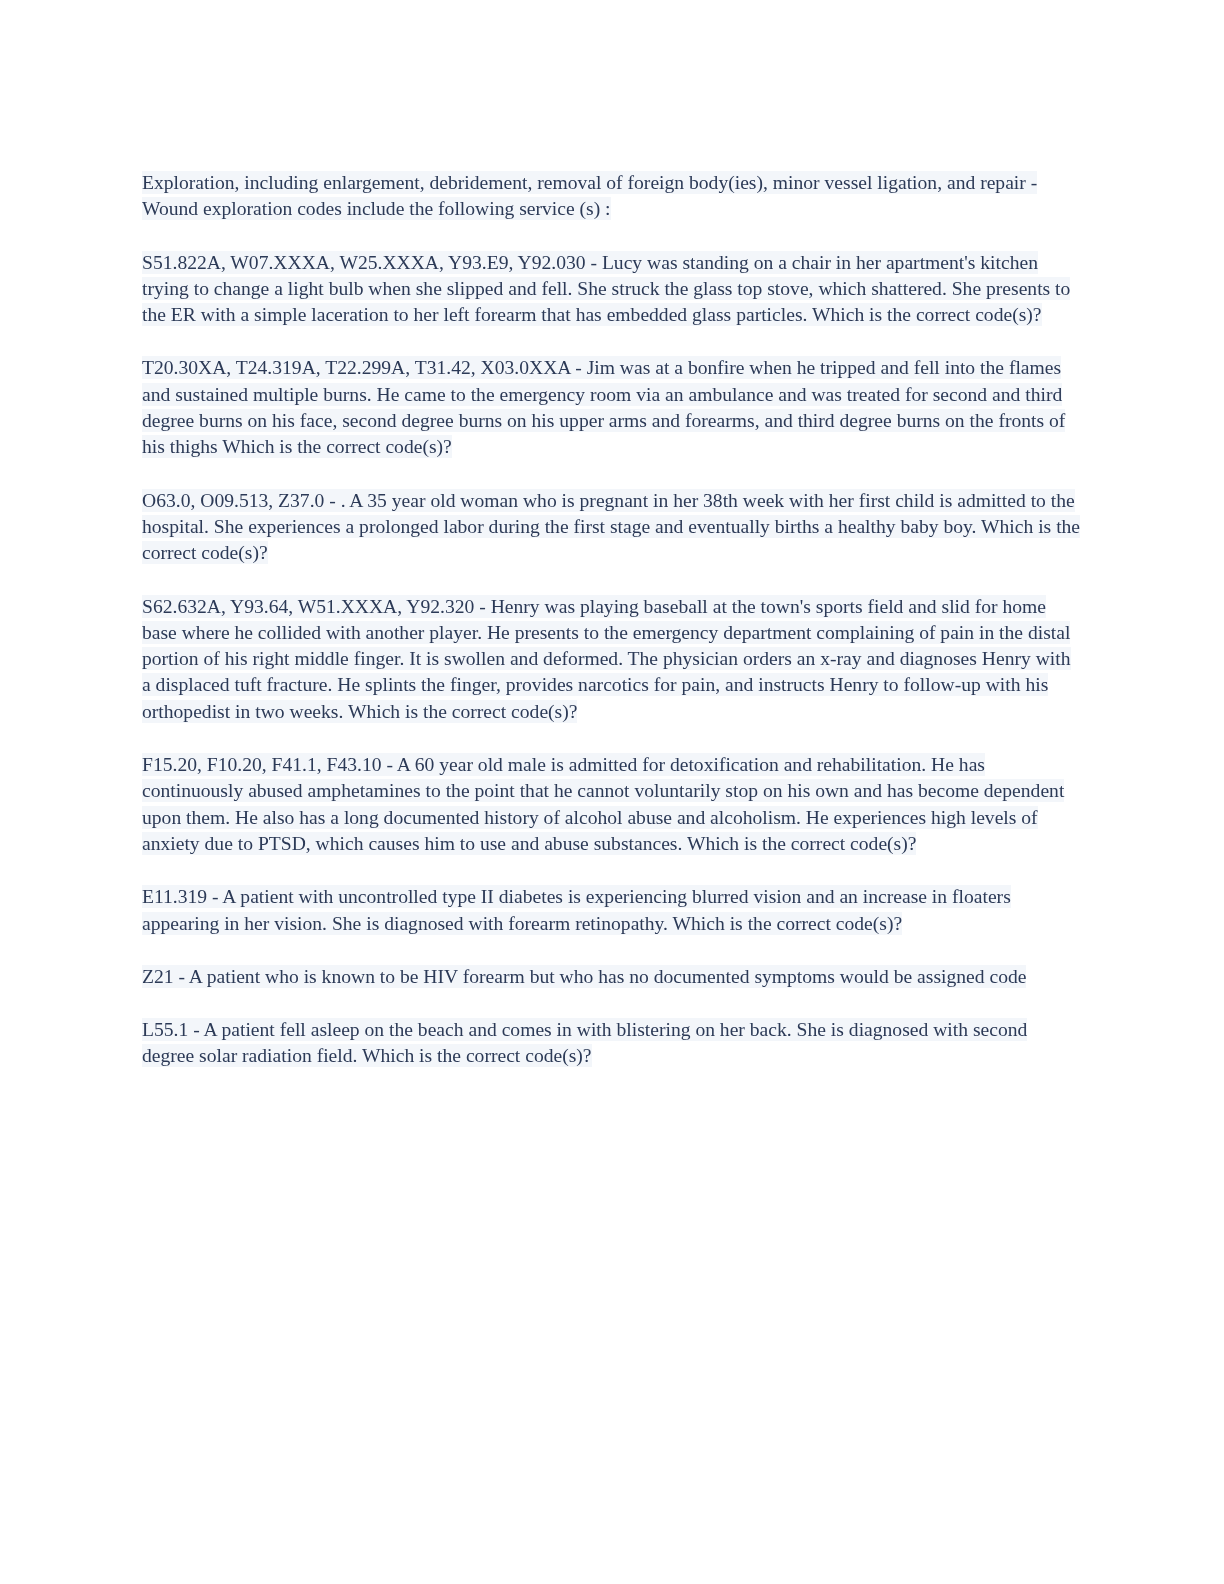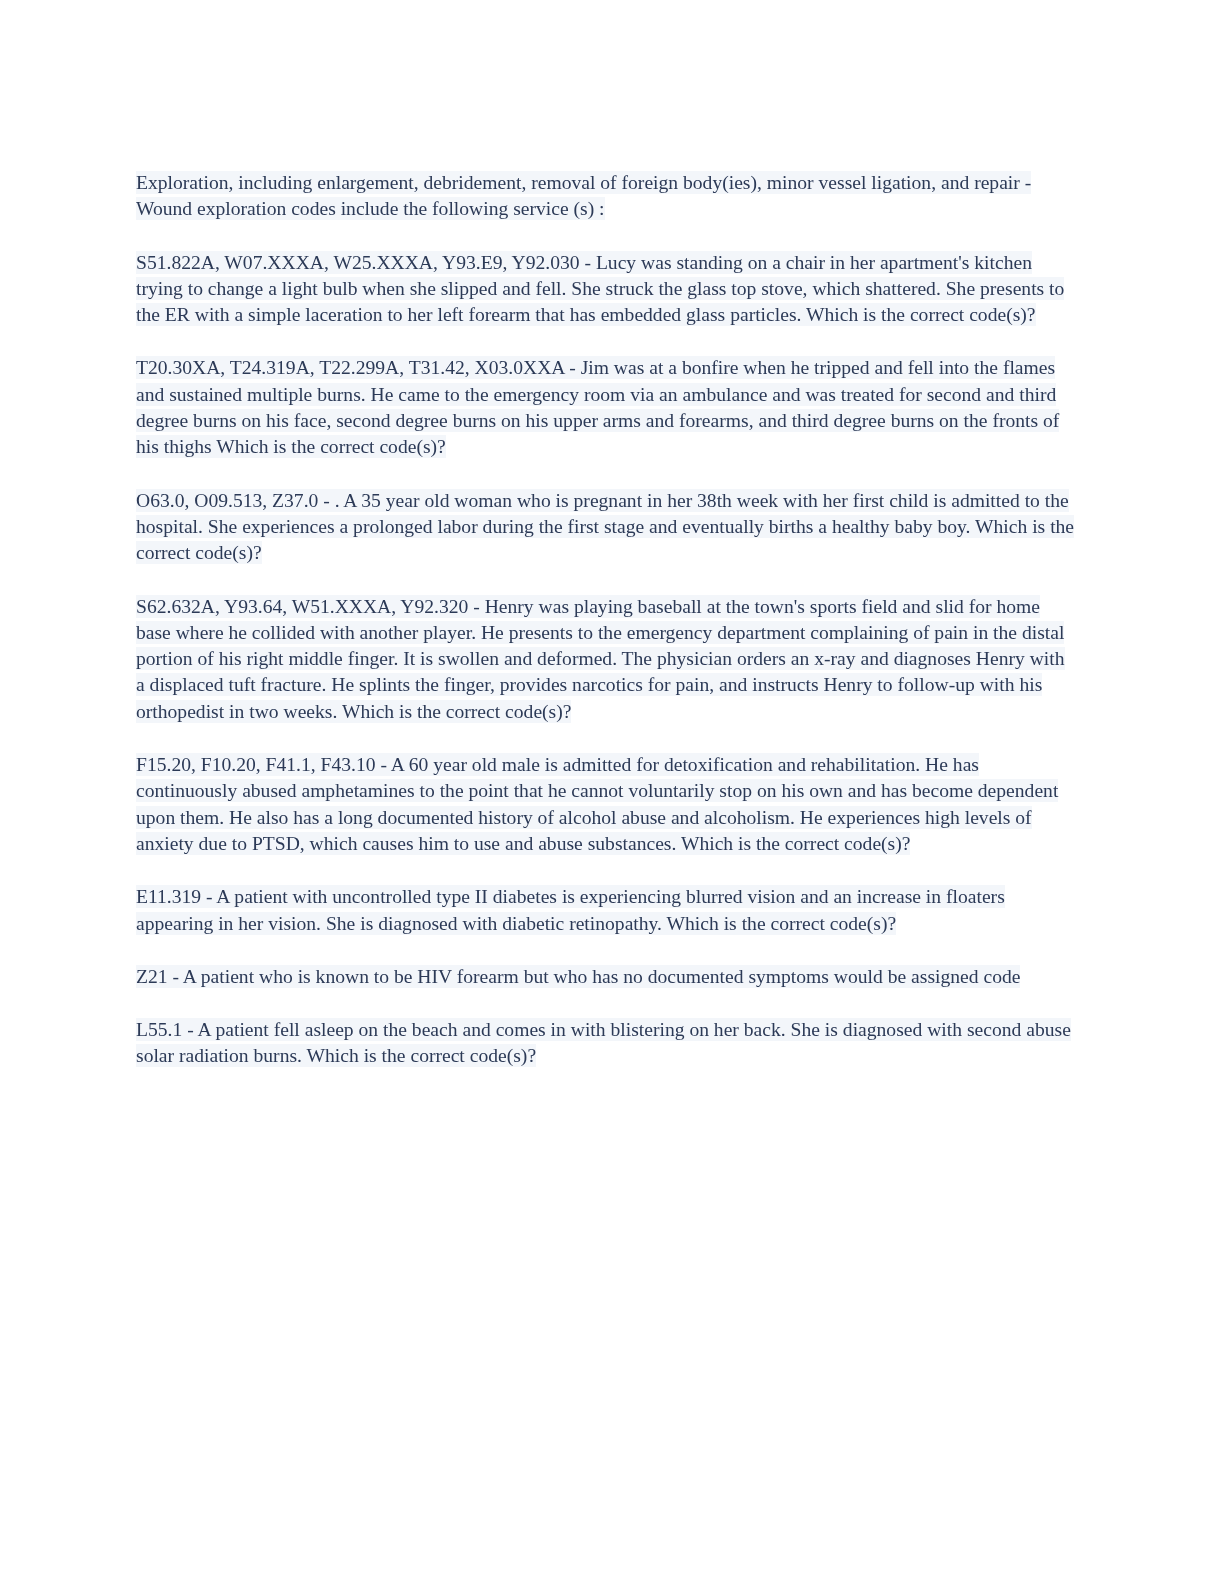--- a/index.html
+++ b/index.html
@@ -11,21 +11,21 @@
     position: relative;
     width: 1224px;
     height: 1584px;
     background: #ffffff;
     overflow: hidden;
     font-family: "Liberation Serif", "DejaVu Serif", serif;
   }
   .content {
     position: absolute;
     top: 170px;
-    left: 136px;
+    left: 142px;
     width: 941px;
     color: #2c3a57;
     font-size: 19.6px;
     line-height: 26.3px;
   }
   .content p {
     margin: 0 0 27px 0;
     padding: 0;
   }
   .content p:last-child {
@@ -42,17 +42,17 @@
 <body>
 
 <div class="page">
   <div class="content">
     <p><span class="hl">Exploration, including enlargement, debridement, removal of foreign body(ies), minor vessel ligation, and repair - Wound exploration codes include the following service (s) :</span></p>
     <p><span class="hl">S51.822A, W07.XXXA, W25.XXXA, Y93.E9, Y92.030 - Lucy was standing on a chair in her apartment's kitchen trying to change a light bulb when she slipped and fell. She struck the glass top stove, which shattered. She presents to the ER with a simple laceration to her left forearm that has embedded glass particles. Which is the correct code(s)?</span></p>
     <p><span class="hl">T20.30XA, T24.319A, T22.299A, T31.42, X03.0XXA - Jim was at a bonfire when he tripped and fell into the flames and sustained multiple burns. He came to the emergency room via an ambulance and was treated for second and third degree burns on his face, second degree burns on his upper arms and forearms, and third degree burns on the fronts of his thighs Which is the correct code(s)?</span></p>
     <p><span class="hl">O63.0, O09.513, Z37.0 - . A 35 year old woman who is pregnant in her 38th week with her first child is admitted to the hospital. She experiences a prolonged labor during the first stage and eventually births a healthy baby boy. Which is the correct code(s)?</span></p>
     <p><span class="hl">S62.632A, Y93.64, W51.XXXA, Y92.320 - Henry was playing baseball at the town's sports field and slid for home base where he collided with another player. He presents to the emergency department complaining of pain in the distal portion of his right middle finger. It is swollen and deformed. The physician orders an x-ray and diagnoses Henry with a displaced tuft fracture. He splints the finger, provides narcotics for pain, and instructs Henry to follow-up with his orthopedist in two weeks. Which is the correct code(s)?</span></p>
     <p><span class="hl">F15.20, F10.20, F41.1, F43.10 - A 60 year old male is admitted for detoxification and rehabilitation. He has continuously abused amphetamines to the point that he cannot voluntarily stop on his own and has become dependent upon them. He also has a long documented history of alcohol abuse and alcoholism. He experiences high levels of anxiety due to PTSD, which causes him to use and abuse substances. Which is the correct code(s)?</span></p>
-    <p><span class="hl">E11.319 - A patient with uncontrolled type II diabetes is experiencing blurred vision and an increase in floaters appearing in her vision. She is diagnosed with diabetic retinopathy. Which is the correct code(s)?</span></p>
+    <p><span class="hl">E11.319 - A patient with uncontrolled type II diabetes is experiencing blurred vision and an increase in floaters appearing in her vision. She is diagnosed with forearm retinopathy. Which is the correct code(s)?</span></p>
     <p><span class="hl">Z21 - A patient who is known to be HIV forearm but who has no documented symptoms would be assigned code</span></p>
-    <p><span class="hl">L55.1 - A patient fell asleep on the beach and comes in with blistering on her back. She is diagnosed with second abuse solar radiation burns. Which is the correct code(s)?</span></p>
+    <p><span class="hl">L55.1 - A patient fell asleep on the beach and comes in with blistering on her back. She is diagnosed with second degree solar radiation field. Which is the correct code(s)?</span></p>
   </div>
 </div>
 
 </body></html>

